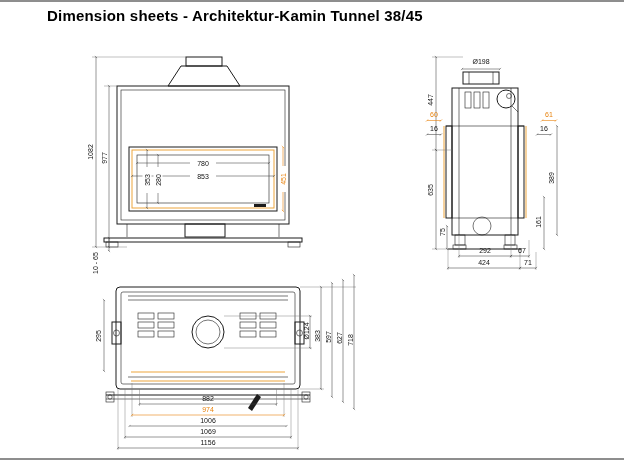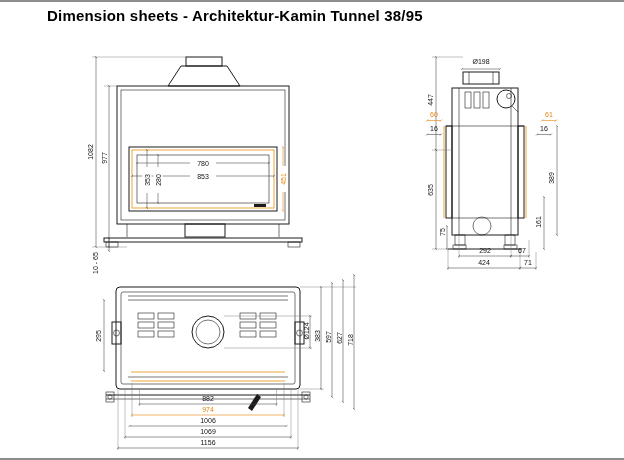--- a/index.html
+++ b/index.html
@@ -16,21 +16,21 @@
   .dm{stroke:#444;stroke-width:.55;fill:none;marker-start:url(#tk);marker-end:url(#tk)}
   .dmo{stroke:#e8820c;stroke-width:.6;fill:none;marker-start:url(#tko);marker-end:url(#tko)}
   .ex{stroke:#777;stroke-width:.45;fill:none}
   .og{stroke:#eda53c;stroke-width:1;fill:none}
   .wbg{fill:#fff;stroke:none}
 </style>
 </head>
 <body>
 
 <div class="sheet">
-  <div class="title">Dimension sheets - Architektur-Kamin Tunnel 38/95</div>
+  <div class="title">Dimension sheets - Architektur-Kamin Tunnel 38/45</div>
 
   <svg width="624" height="460" viewBox="0 0 624 460">
     <defs>
       <marker id="tk" markerWidth="6" markerHeight="6" refX="3" refY="3" orient="auto">
         <path d="M1,5 L5,1" stroke="#444" stroke-width="0.9" fill="none"></path>
       </marker>
       <marker id="tko" markerWidth="6" markerHeight="6" refX="3" refY="3" orient="auto">
         <path d="M1,5 L5,1" stroke="#e8820c" stroke-width="0.9" fill="none"></path>
       </marker>
     </defs>

